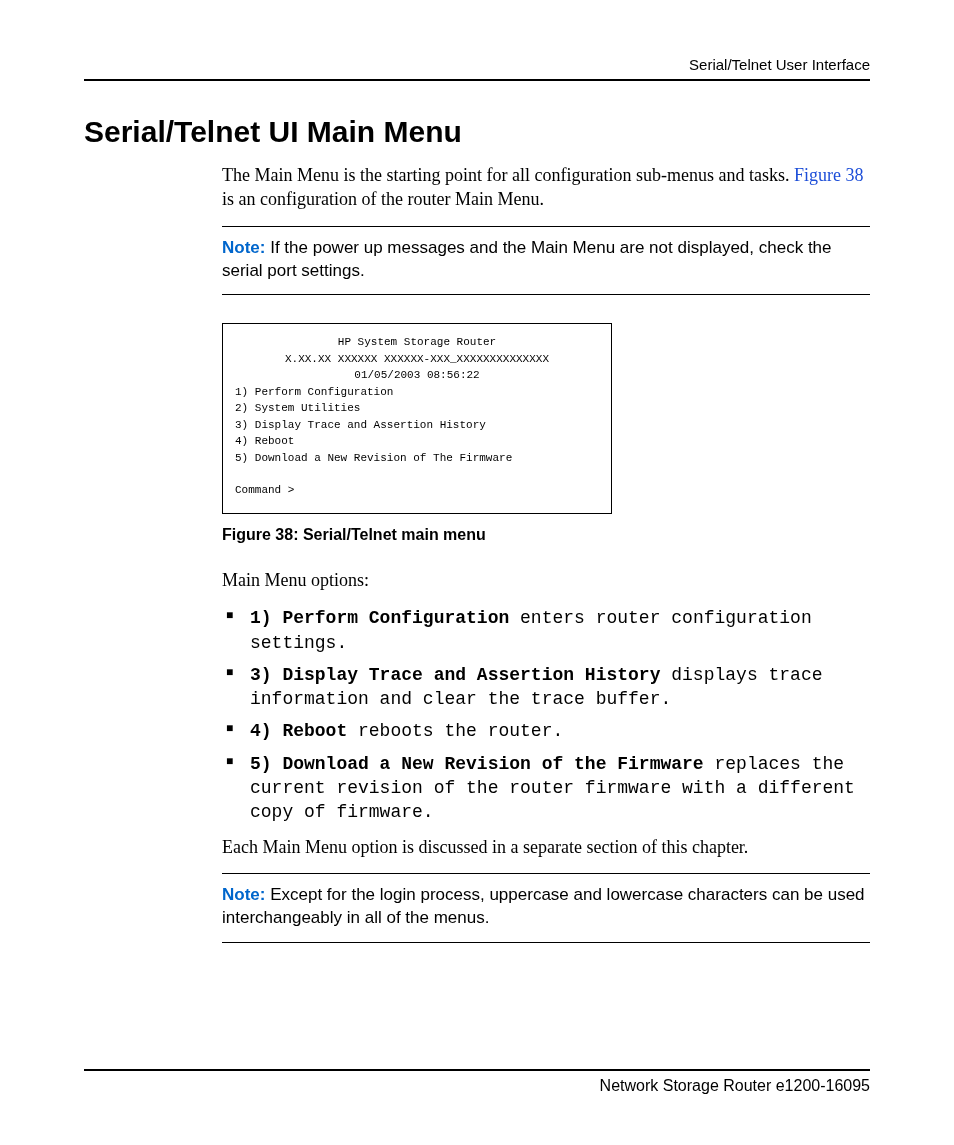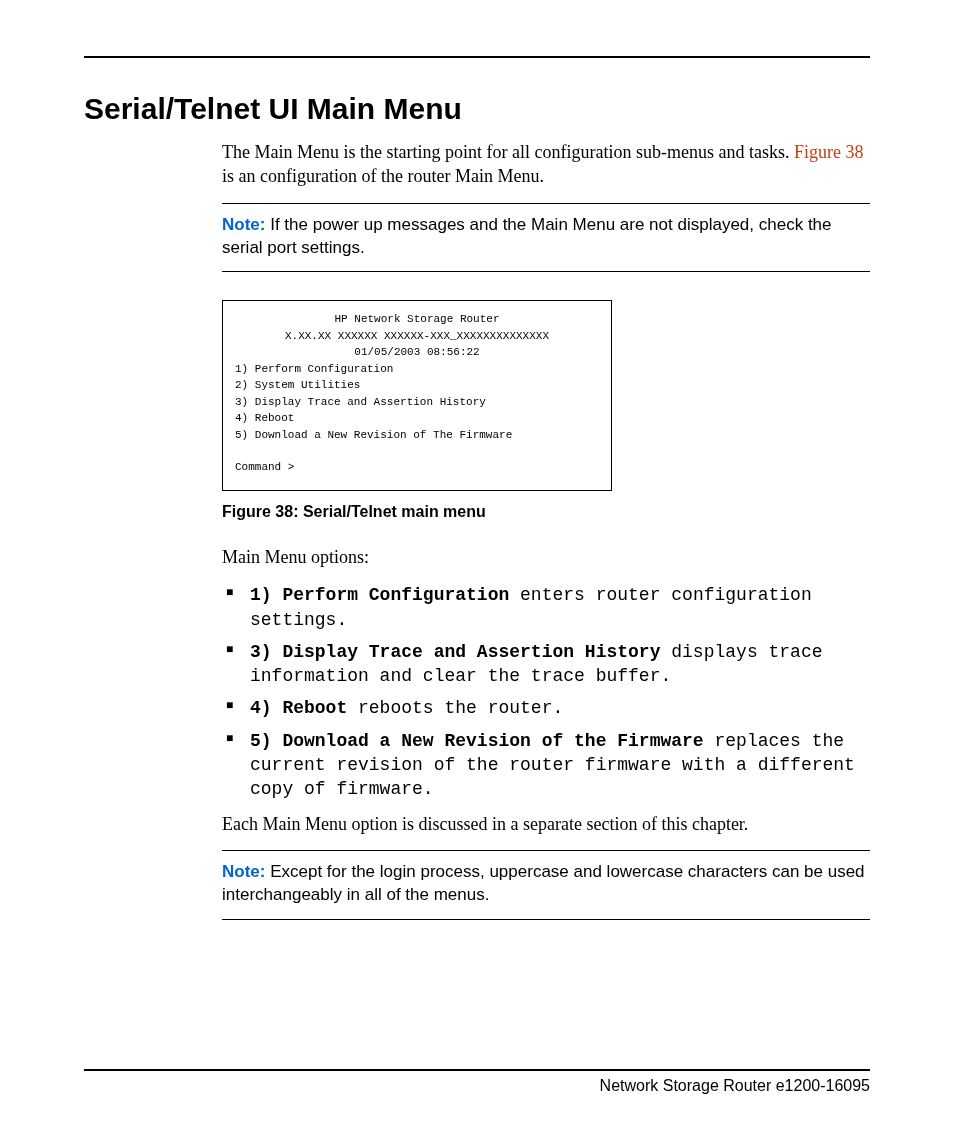--- a/index.html
+++ b/index.html
@@ -38,21 +38,21 @@
   }
   .body-indent {
     margin-left: 138px;
   }
   .para {
     font-size: 18px;
     line-height: 1.35;
     margin: 0 0 14px 0;
   }
   .link {
-    color: #c2410c;
+    color: #1d4ed8;
   }
   .note-block {
     border-top: 1.5px solid #000;
     border-bottom: 1.5px solid #000;
     padding: 10px 0 12px 0;
     margin: 12px 0 28px 0;
     font-family: Arial, Helvetica, sans-serif;
     font-size: 17px;
     line-height: 1.35;
   }
@@ -118,36 +118,37 @@
     justify-content: flex-end;
     font-family: Arial, Helvetica, sans-serif;
     font-size: 16px;
   }
 </style>
 </head>
 <body>
 
 <div class="page">
 
+  <div class="running-header">Serial/Telnet User Interface</div>
   <hr class="hr-top">
 
   <h1 class="heading">Serial/Telnet UI Main Menu</h1>
 
   <div class="body-indent">
 
     <p class="para">
       <span>The Main Menu is the starting point for all configuration sub-menus and tasks. </span><span class="link">Figure 38</span><span> is an configuration of the router Main Menu.</span>
     </p>
 
     <div class="note-block">
       <span class="note-label">Note:</span><span>  If the power up messages and the Main Menu are not displayed, check the serial port settings.</span>
     </div>
 
     <div class="terminal-box">
-      <div class="center">HP Network Storage Router</div>
+      <div class="center">HP System Storage Router</div>
       <div class="center">X.XX.XX  XXXXXX  XXXXXX-XXX_XXXXXXXXXXXXXX</div>
       <div class="center">01/05/2003  08:56:22</div>
       <div>1) Perform Configuration</div>
       <div>2) System Utilities</div>
       <div>3) Display Trace and Assertion History</div>
       <div>4) Reboot</div>
       <div>5) Download a New Revision of The Firmware</div>
       <div class="gap"></div>
       <div>Command &gt;</div>
     </div>

